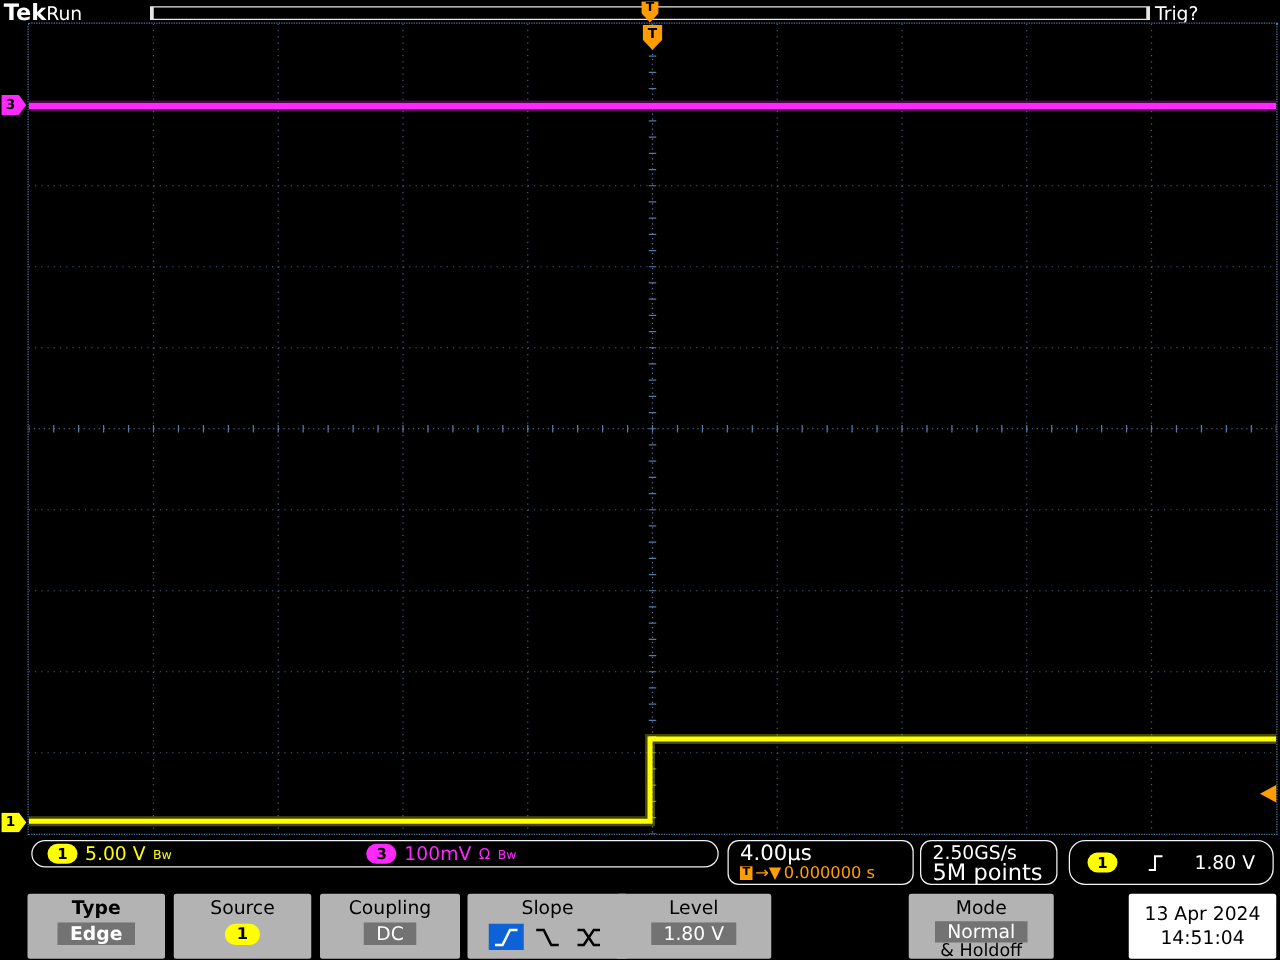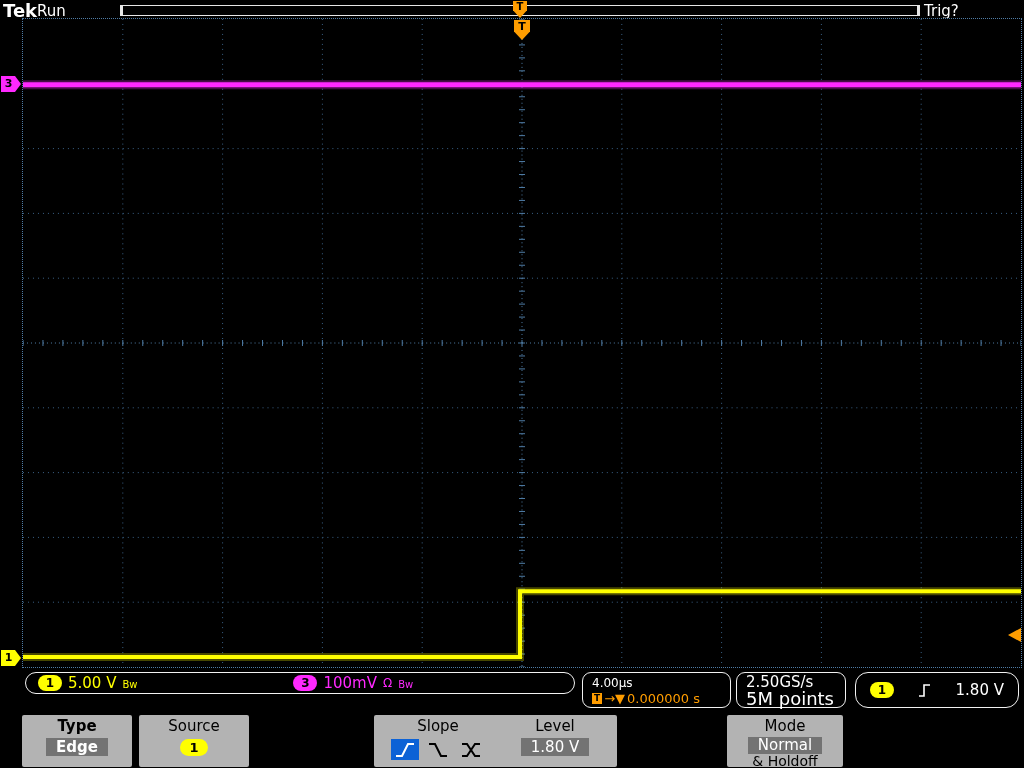--- a/index.html
+++ b/index.html
@@ -48,21 +48,21 @@
   .pill { display:inline-block; min-width:24px; padding:0 7px; border-radius:9px; color:#000;
           font-weight:bold; font-size:12px; line-height:16px; text-align:center; }
   .pill-y { background:#ffff00; }
   .pill-m { background:#ff29ff; }
   .c1 { color:#ffff00; } .c3 { color:#ff29ff; }
   .scale-text { font-size:15px; }
   .bw-text { font-size:10px; padding-top:3px;text-align:center; }
   .ohm-text { font-size:12px; }
   .ch3-group-start { margin-left:150px; }
 
-  .h-line1 { color:#fff; font-size:12px; line-height:16px; }
+  .h-line1 { color:#fff; font-size:17px; line-height:16px; }
   .h-line2 { color:#ff9d00; font-size:13px; display:flex; align-items:center; gap:2px; line-height:14px; }
   .t-badge { background:#ff9d00; color:#000; font-size:9px; font-weight:bold; padding:0 2px; line-height:11px; }
   .rate-line1 { color:#fff; font-size:15px; line-height:16px; }
   .rate-line2 { color:#fff; font-size:18px; line-height:15px; }
   .t-level { color:#fff; font-size:15px; }
   .slope-glyph { display:flex; align-items:center; color:#fff; }
 
   
   .mbtn { position:absolute; top:715px; height:52px; background:#b3b3b3; color:#000;
           text-align:center; padding-top:2px; border-radius:2px; }
@@ -166,20 +166,24 @@
   <div class="mbtn m-type">
     <div class="m-label">Type</div>
     <div class="m-chip">Edge</div>
   </div>
 
   <div class="mbtn m-source">
     <div class="m-label">Source</div>
     <div class="m-src-badge">1</div>
   </div>
 
+  <div class="mbtn m-coupling">
+    <div class="m-label">Coupling</div>
+    <div class="m-chip">DC</div>
+  </div>
 
   <div class="mbtn m-slope">
     <div class="m-label">Slope</div>
     <div class="slope-icons">
       <span class="s-icon sel">
         <svg width="20" height="16" viewBox="0 0 20 16">
             <polyline points="1,14 7,14 13,2 19,2" fill="none" stroke="currentColor" stroke-width="2"></polyline>
           </svg>
       </span>
       <span class="s-icon">
@@ -200,14 +204,18 @@
     <div class="m-label">Level</div>
     <div class="m-chip">1.80 V</div>
   </div>
 
   <div class="mbtn m-mode">
     <div class="m-label">Mode</div>
     <div class="m-chip mode-chip">Normal</div>
     <div class="mode-extra">&amp; Holdoff</div>
   </div>
 
+  <div class="mbtn m-date">
+    <div class="date-line">13 Apr 2024</div>
+    <div class="date-line">14:51:04</div>
+  </div>
 
 </div>
 
 </body></html>

